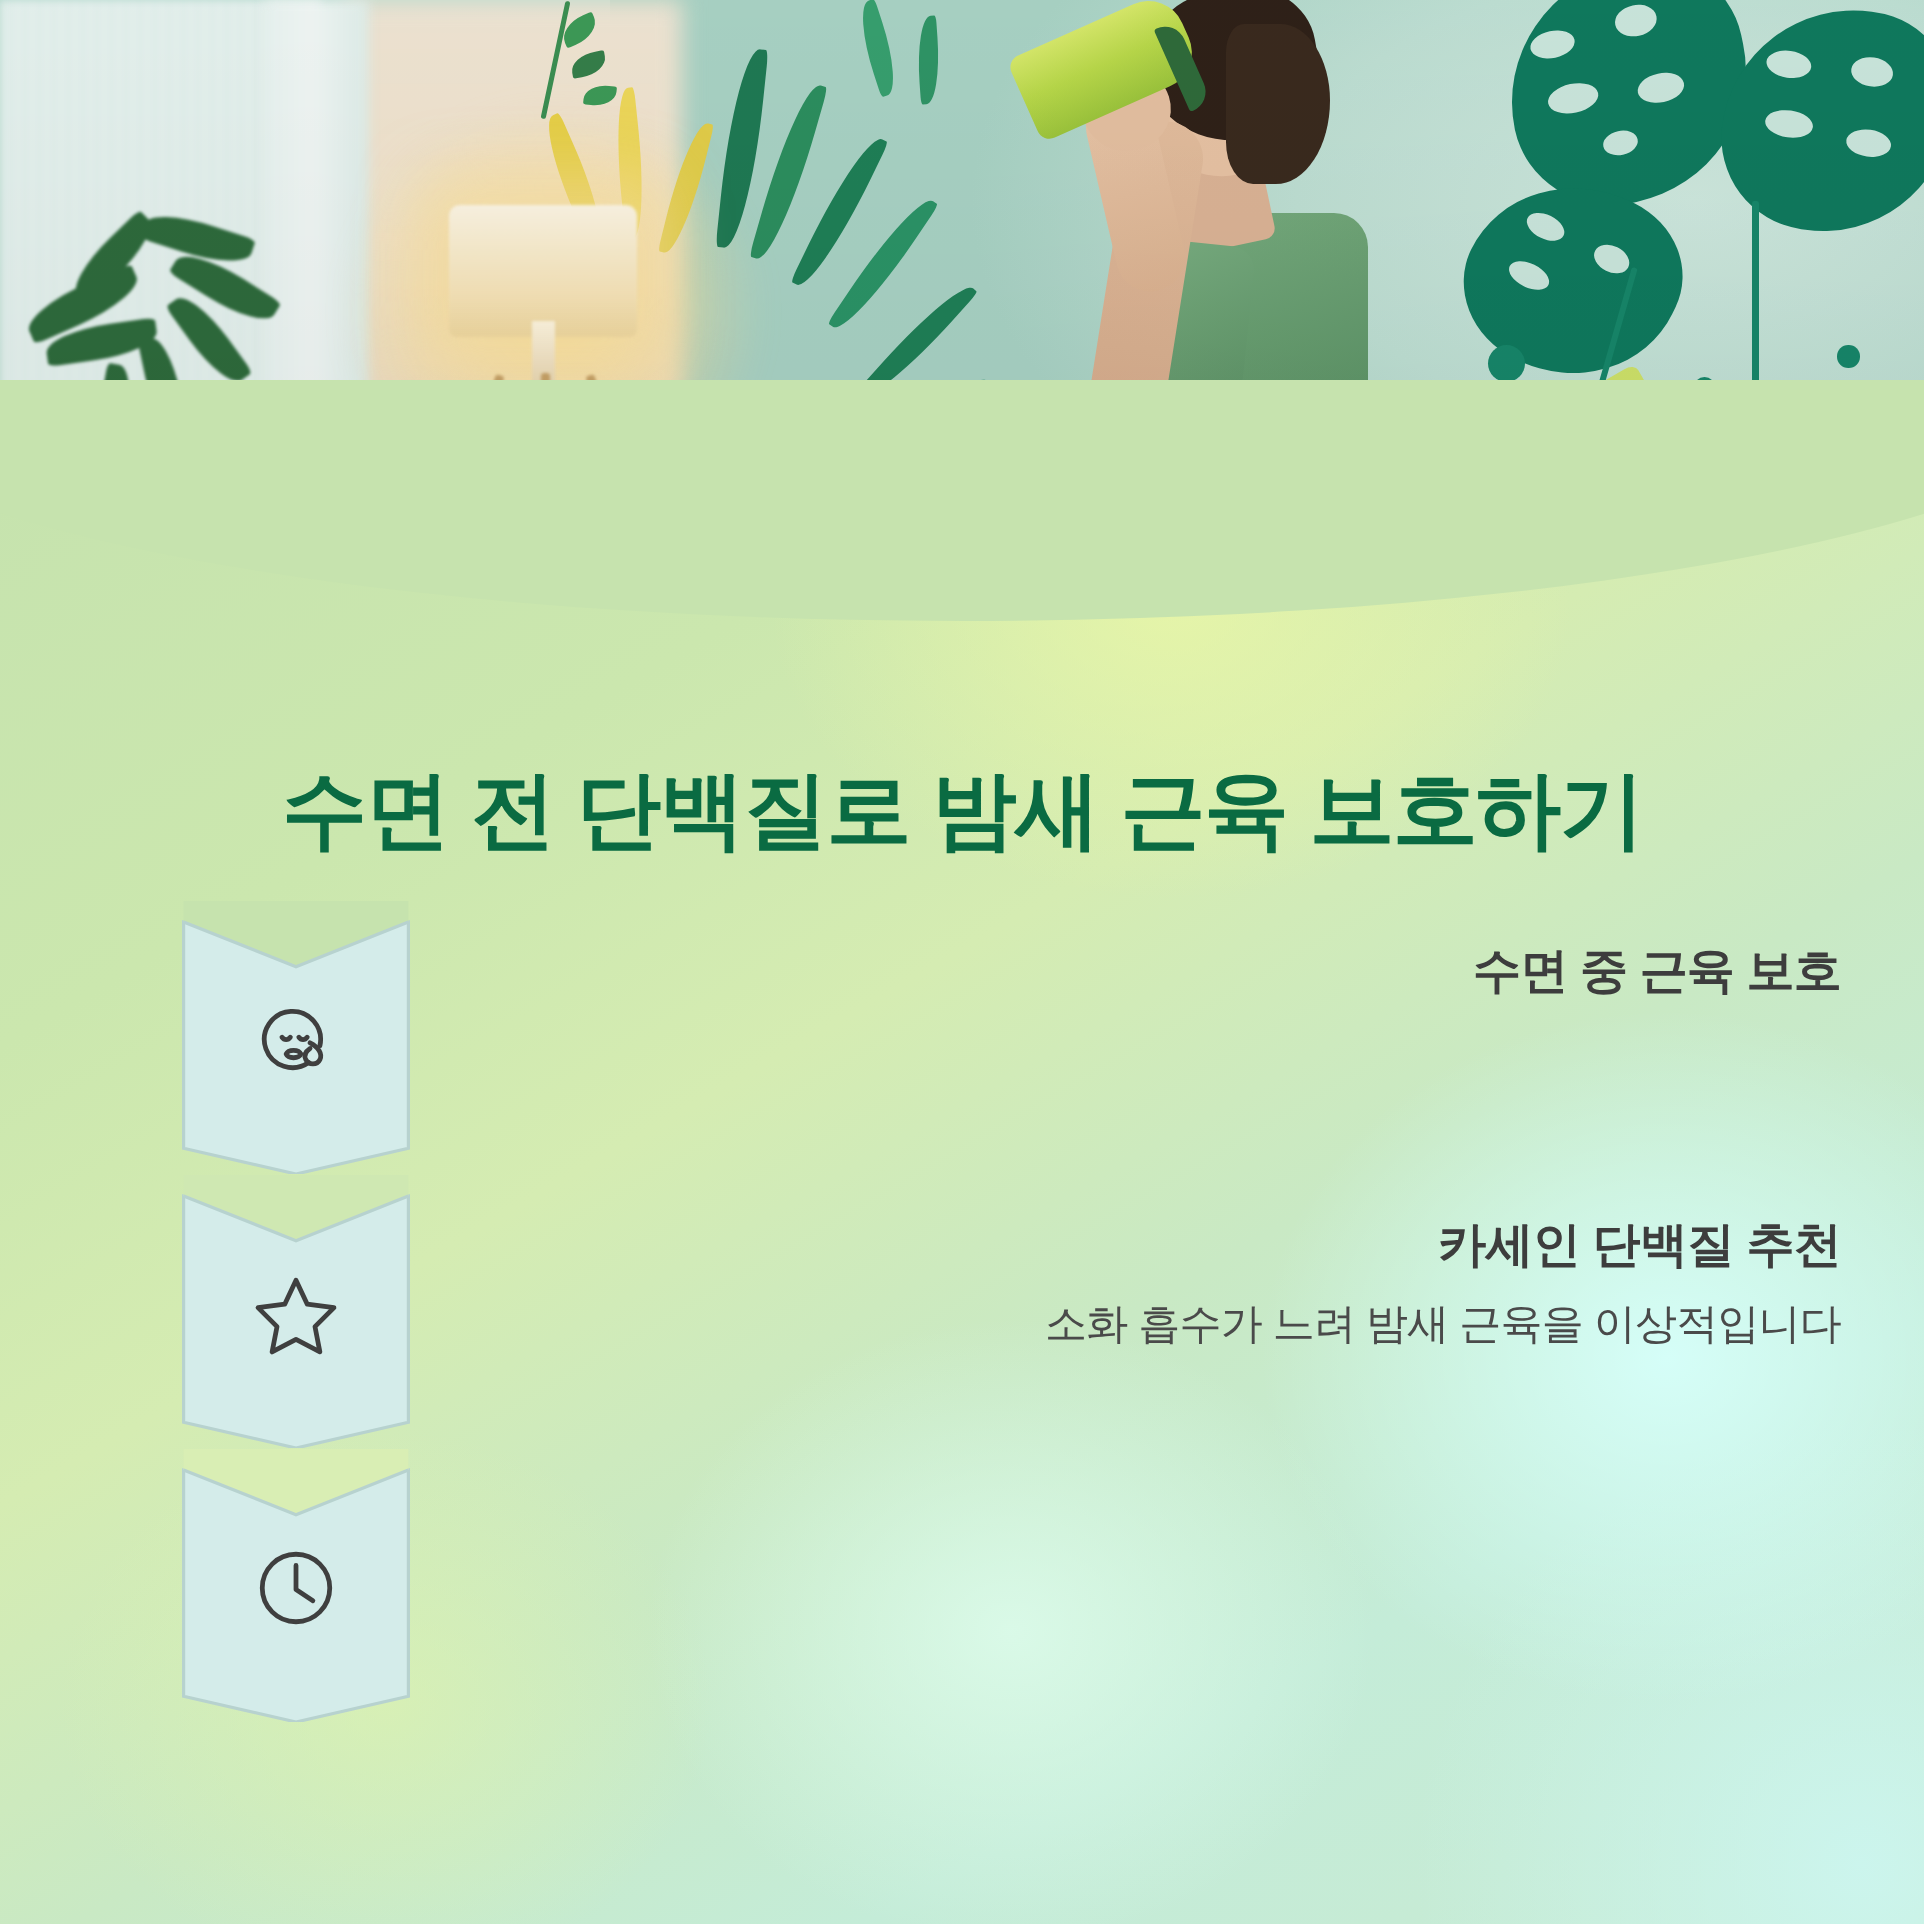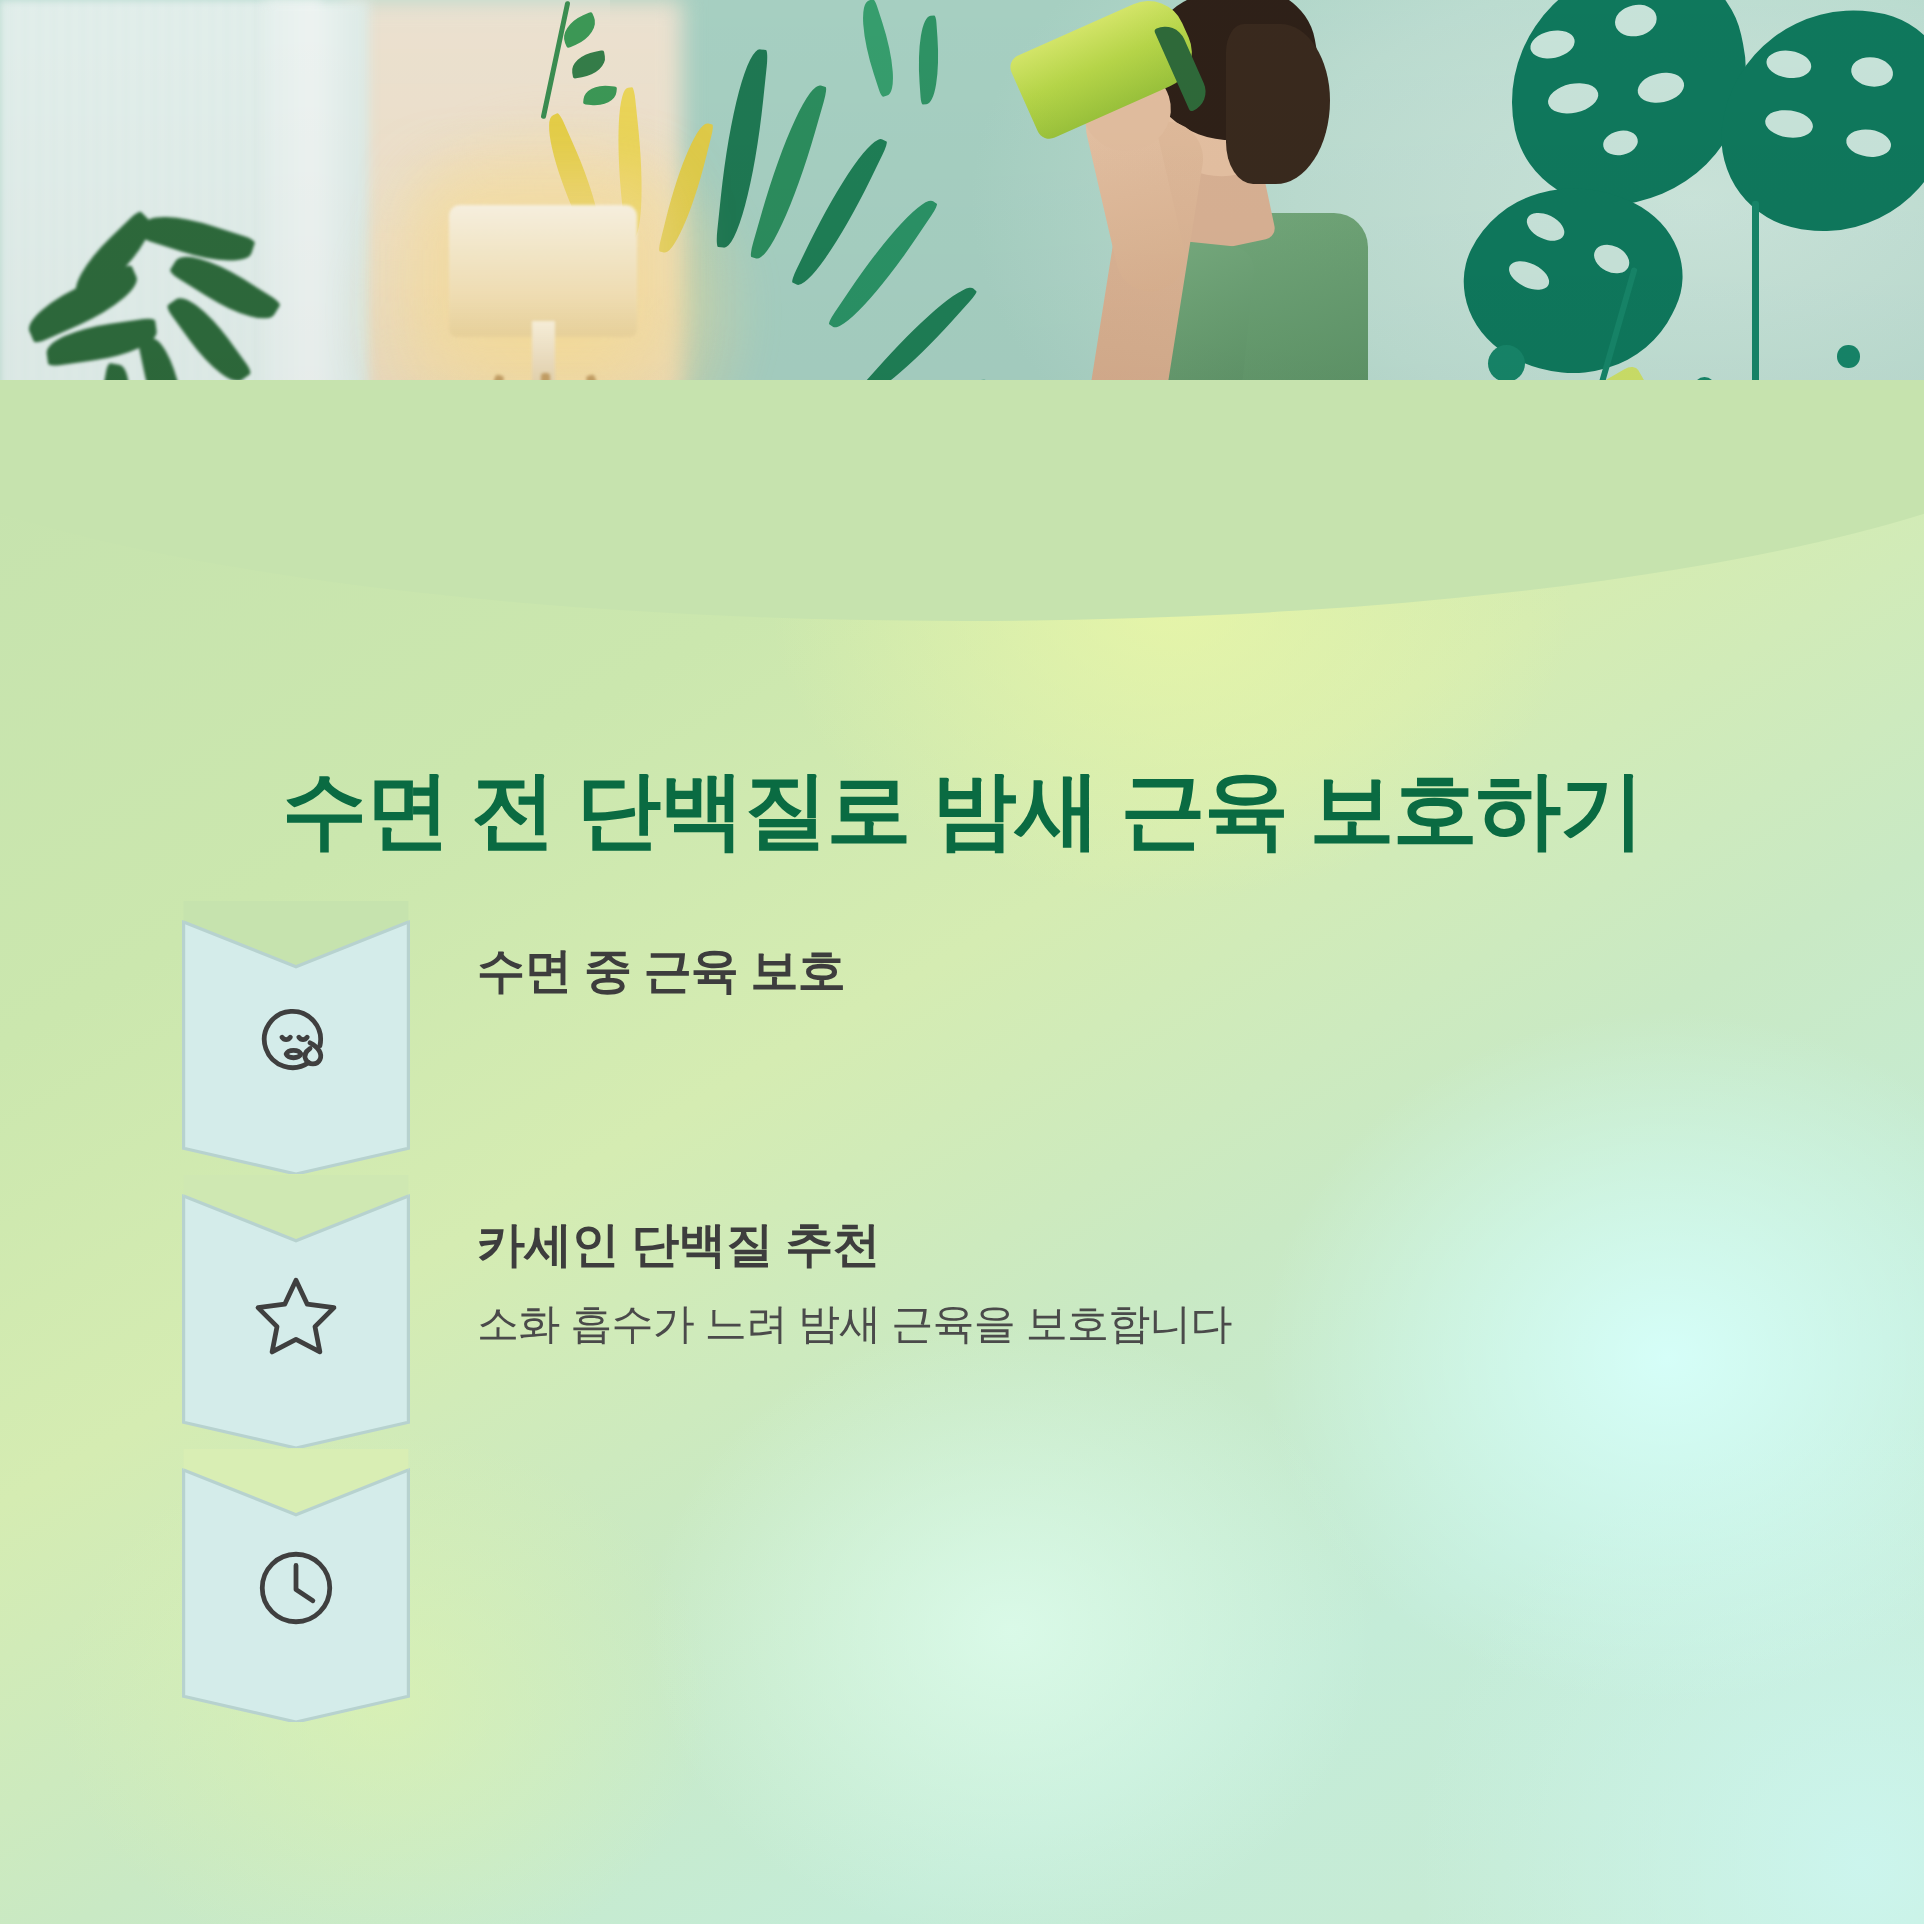--- a/index.html
+++ b/index.html
@@ -194,21 +194,21 @@
   .headline{
     position:absolute;left:0;top:279px;width:1925px;
     text-align:center;
     font-size:85px;font-weight:700;letter-spacing:-1.6px;
     line-height:1.1;
     color:#0a6b42;
     white-space:nowrap;
   }
 
   .features{
-    position:absolute;left:0;top:417px;width:1684px;
+    position:absolute;left:0;top:417px;width:1684px;text-align:right;
   }
   .feature{
     position:relative;height:274px;
   }
   .badge{
     position:absolute;left:182px;top:0;width:228px;height:273px;
   }
   .badge svg{display:block;width:228px;height:273px;}
   .badge .ic{
     position:absolute;left:0;top:87px;width:228px;height:104px;
@@ -385,21 +385,21 @@
             <polyline points="2,26 142,82 282,26" fill="none" stroke="#b7d2cf" stroke-width="4"></polyline>
           </svg>
           <div class="ic">
             <svg viewBox="0 0 64 64" fill="none" stroke="#3f3f3f" stroke-width="3.4" stroke-linecap="round" stroke-linejoin="round">
               <path d="M32 8 L40 25 L59 27.5 L45.5 41 L49 59 L32 50 L15 59 L18.5 41 L5 27.5 L24 25 Z"></path>
             </svg>
           </div>
         </div>
         <div class="f-text">
           <p class="f-title">카세인 단백질 추천</p>
-          <p class="f-desc">소화 흡수가 느려 밤새 근육을 보호합니다</p>
+          <p class="f-desc">소화 흡수가 느려 밤새 근육을 이상적입니다</p>
         </div>
       </div>
 
       <div class="feature">
         <div class="badge">
           <svg viewBox="0 0 284 340" xmlns="http://www.w3.org/2000/svg">
             <polygon points="2,26 282,26 282,308 142,340 2,308" fill="#d4ecea" stroke="#b7d2cf" stroke-width="4"></polygon>
             <polygon points="2,26 142,82 282,26 282,0 2,0" fill="#d9eeb4" stroke="none"></polygon>
             <polyline points="2,26 142,82 282,26" fill="none" stroke="#b7d2cf" stroke-width="4"></polyline>
           </svg>

